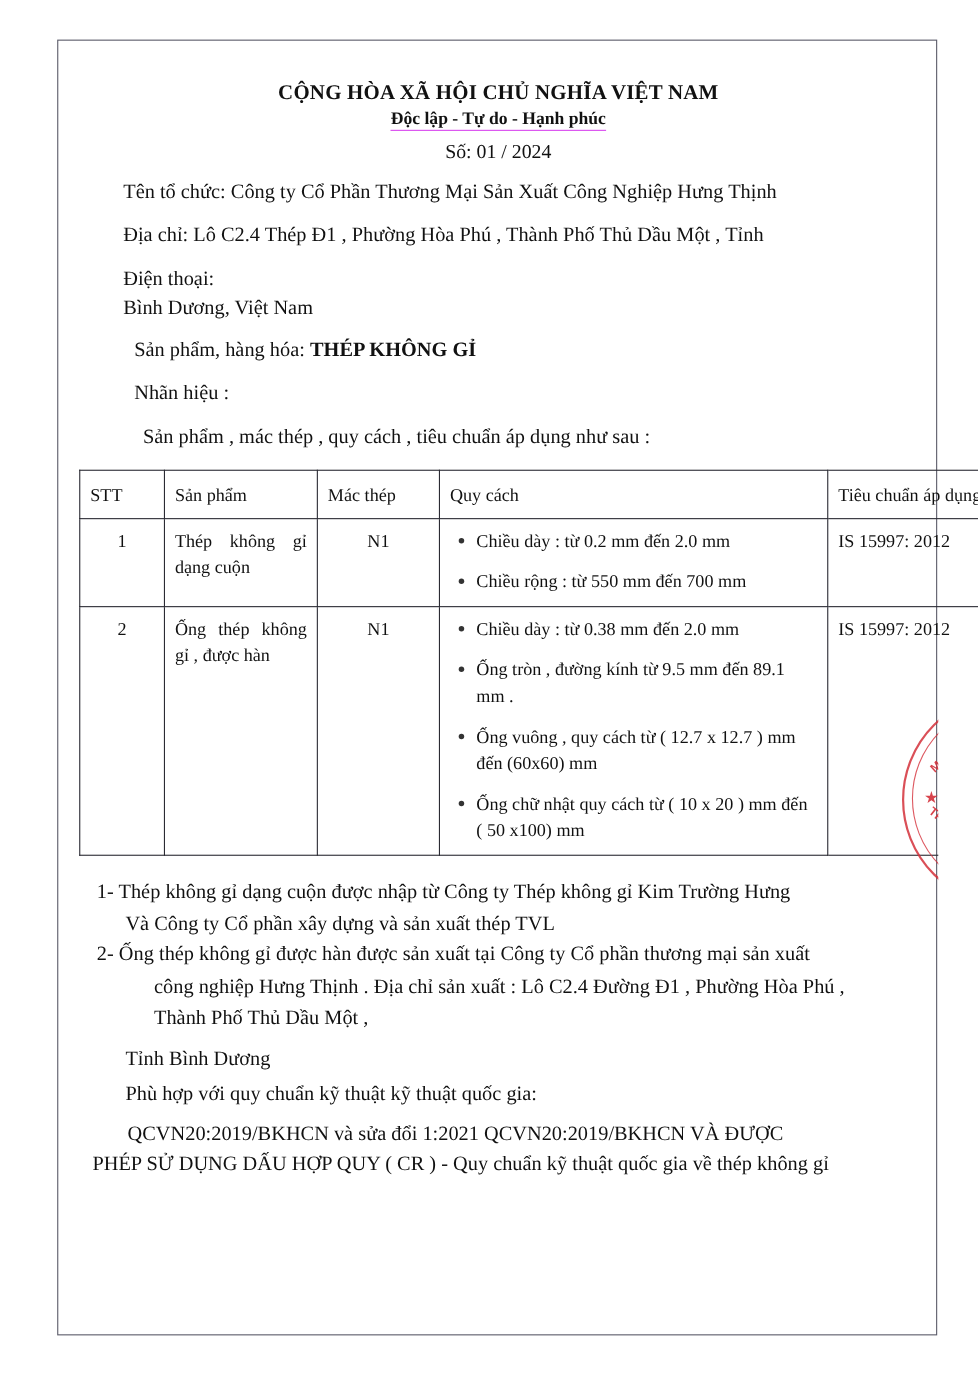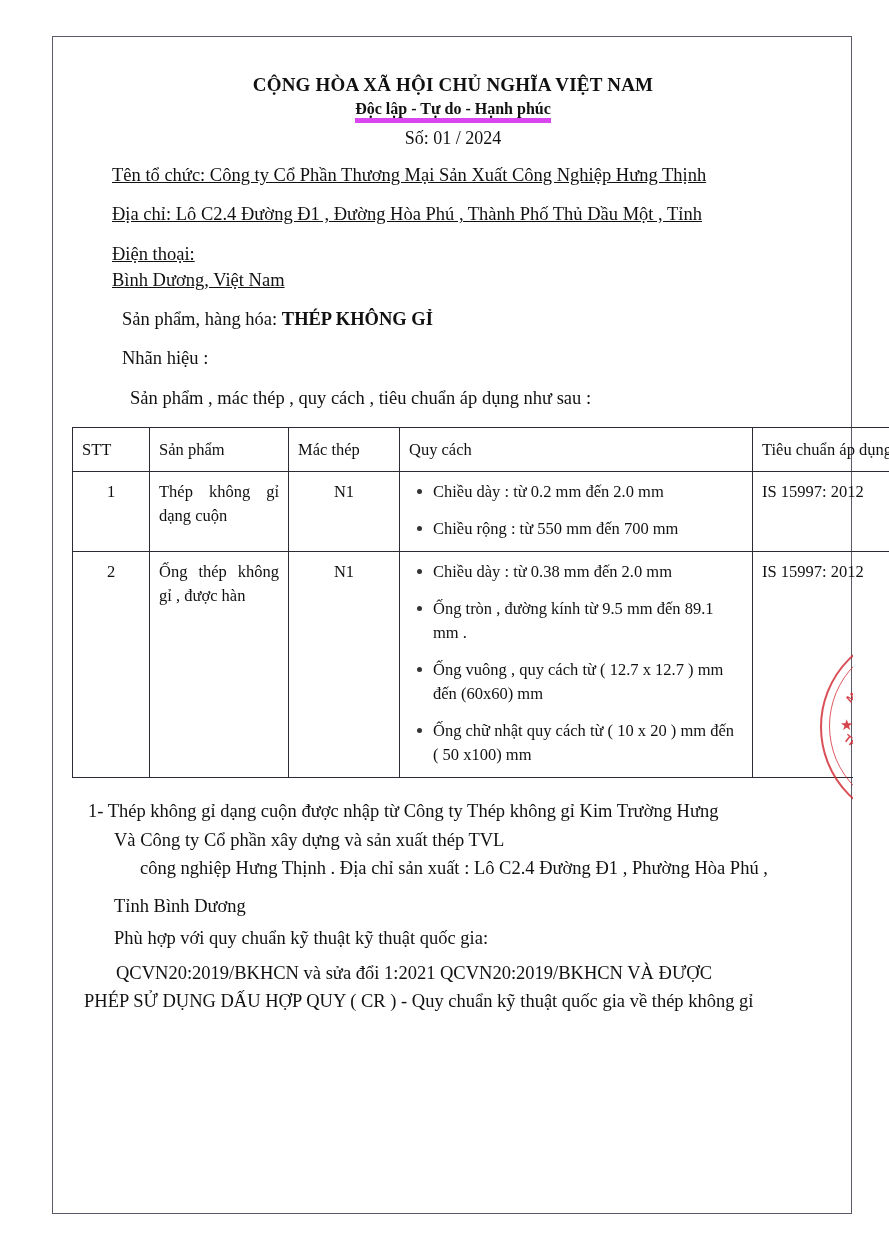--- a/index.html
+++ b/index.html
@@ -44,40 +44,40 @@
     font-size: 19px;
     letter-spacing: 0.2px;
     margin-top: 18px;
   }
   .nat-sub {
     font-weight: bold;
     font-size: 16px;
     margin-top: 4px;
   }
   .nat-sub span {
-    border-bottom: 5px solid #d946ef;
+    border-bottom: 1px solid #d946ef;
     padding-bottom: 1px;
   }
   .doc-title {
     font-weight: bold;
     font-size: 26px;
     margin-top: 34px;
     letter-spacing: 0.5px;
   }
   .doc-number {
     font-size: 18px;
     margin-top: 10px;
   }
 
   .field-line {
     font-size: 18.5px;
     margin-top: 13px;
     line-height: 1.42;
   }
-  .indent-1 { padding-left: 40px; text-decoration: underline; }
+  .indent-1 { padding-left: 40px; }
   .indent-2 { padding-left: 50px; }
   .indent-3 { padding-left: 58px; }
   .bold { font-weight: bold; }
 
   
   table.spec {
     border-collapse: collapse;
     width: 762px;
     margin-top: 16px;
     table-layout: fixed;
@@ -245,21 +245,21 @@
   <div class="scan-border"></div>
 
   <div class="content">
 
     <div class="center nat-title">CỘNG HÒA XÃ HỘI CHỦ NGHĨA VIỆT NAM</div>
     <div class="center nat-sub"><span>Độc lập - Tự do - Hạnh phúc</span></div>
 
     <div class="center doc-number">Số: 01 / 2024</div>
 
     <div class="field-line indent-1">Tên tổ chức: Công ty Cổ Phần Thương Mại Sản Xuất Công Nghiệp Hưng Thịnh</div>
-    <div class="field-line indent-1">Địa chỉ: Lô C2.4 Đường Đ1 , Đường Hòa Phú , Thành Phố Thủ Dầu Một , Tỉnh</div>
+    <div class="field-line indent-1">Địa chỉ: Lô C2.4 Thép Đ1 , Phường Hòa Phú , Thành Phố Thủ Dầu Một , Tỉnh</div>
     <div class="field-line indent-1">Điện thoại:</div>
     <div class="field-line indent-1" style="margin-top:0">Bình Dương, Việt Nam</div>
 
     <div class="field-line indent-2">
       <span>Sản phẩm, hàng hóa:</span>
       <span class="bold">THÉP KHÔNG GỈ</span>
     </div>
     <div class="field-line indent-2">Nhãn hiệu :</div>
     <div class="field-line indent-3">Sản phẩm , mác thép , quy cách , tiêu chuẩn áp dụng như sau :</div>
 
@@ -303,21 +303,26 @@
       </tbody>
     </table>
 
     <div class="notes">
       <div class="note-item">
         <span>1-</span>
         <span>Thép không gỉ dạng cuộn được nhập từ Công ty Thép không gỉ Kim Trường Hưng</span>
       </div>
       <div class="note-cont">Và Công ty Cổ phần xây dựng và sản xuất thép TVL</div>
 
+      <div class="note-item">
+        <span>2-</span>
+        <span>Ống thép không gỉ được hàn được sản xuất tại Công ty Cổ phần thương mại sản xuất</span>
+      </div>
       <div class="note-cont2">công nghiệp Hưng Thịnh . Địa chỉ sản xuất : Lô C2.4 Đường Đ1 , Phường Hòa Phú ,</div>
+      <div class="note-cont2">Thành Phố Thủ Dầu Một ,</div>
 
       <div class="plain-line">Tỉnh Bình Dương</div>
       <div class="plain-line" style="margin-top:4px">Phù hợp với quy chuẩn kỹ thuật kỹ thuật quốc gia:</div>
     </div>
 
     <div class="final-block">
       <div class="final-1">QCVN20:2019/BKHCN và sửa đổi 1:2021  QCVN20:2019/BKHCN VÀ ĐƯỢC</div>
       <div class="final-2">PHÉP SỬ DỤNG DẤU HỢP QUY ( CR ) -  Quy chuẩn kỹ thuật quốc gia về thép không gỉ</div>
     </div>
 

